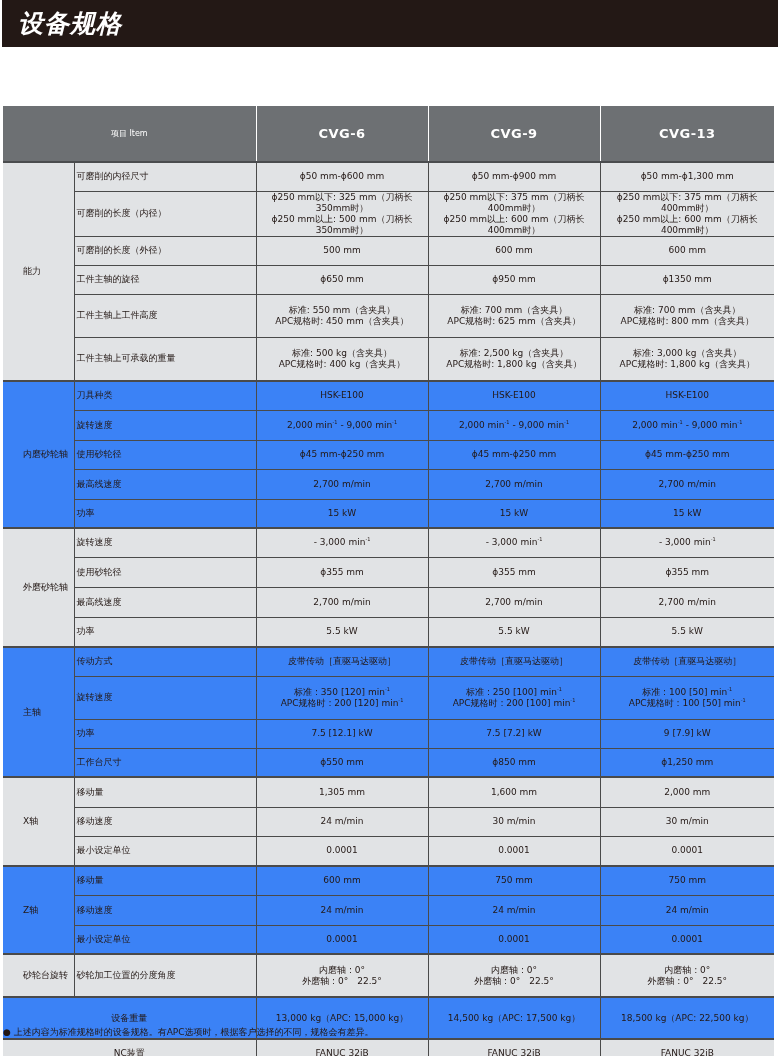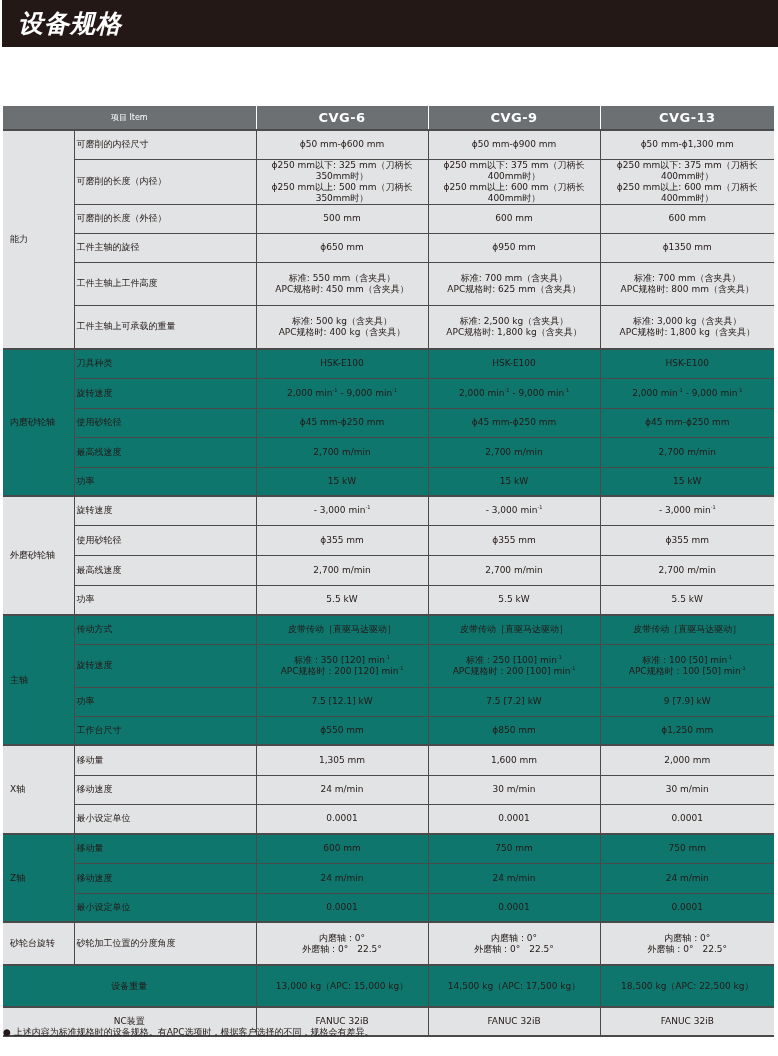--- a/index.html
+++ b/index.html
@@ -16,40 +16,40 @@
   }
   table.spec {
     position: absolute; left: 3px; top: 106px; width: 771px;
     border-collapse: collapse; table-layout: fixed; font-size: 9px;
   }
   table.spec col.c-group { width: 71px; }
   table.spec col.c-item { width: 182px; }
   table.spec col.c-model { width: 172px; }
   table.spec col.c-model-last { width: 174px; }
   table.spec th {
-    background: #6d7073; color: #ffffff; height: 23px; padding: 0;
+    background: #6d7073; color: #ffffff; height: 23px; padding: 16px;
     border-left: 1px solid #ffffff; font-weight: bold; text-align: center;
     border-bottom: 2px solid #4a4c4e;
   }
   table.spec th.h-item { font-size: 8px; font-weight: normal; border-left: none; }
   table.spec th.h-model { font-size: 13px; letter-spacing: 0.5px; }
   table.spec td {
     padding: 0; border-bottom: 1px solid #4a4a4a; text-align: center; vertical-align: middle;
     line-height: 11px;
   }
   table.spec td.group {
-    text-align: left; padding-left: 7px; border-right: 1px solid #4a4a4a;
+    text-align: left; padding-left: 20px; border-right: 1px solid #4a4a4a;
     border-bottom: 2px solid #4a4a4a;
   }
   table.spec td.item { text-align: left; padding-left: 2px; border-right: 1.5px solid #4a4a4a; }
   table.spec td.val { border-right: 1.5px solid #4a4a4a; }
   table.spec td.val.last { border-right: none; }
   tr.last-in-group td { border-bottom: 2px solid #4a4a4a; }
   tbody.g-gray td { background: #e1e3e5; }
-  tbody.g-white td { background: #0f766e; }
+  tbody.g-white td { background: #3b82f6; }
   td.wide { text-align: left; padding-left: 2px; border-right: 1.5px solid #4a4a4a; }
   sup { font-size: 5px; vertical-align: 4px; line-height: 0; }
   .notes { position: absolute; left: 3px; top: 1026px; font-size: 9px; line-height: 13px; color: #231815; }
 </style>
 </head>
 <body>
 
 <div class="title-bar">
   <span class="title">设备规格</span>
 </div>

